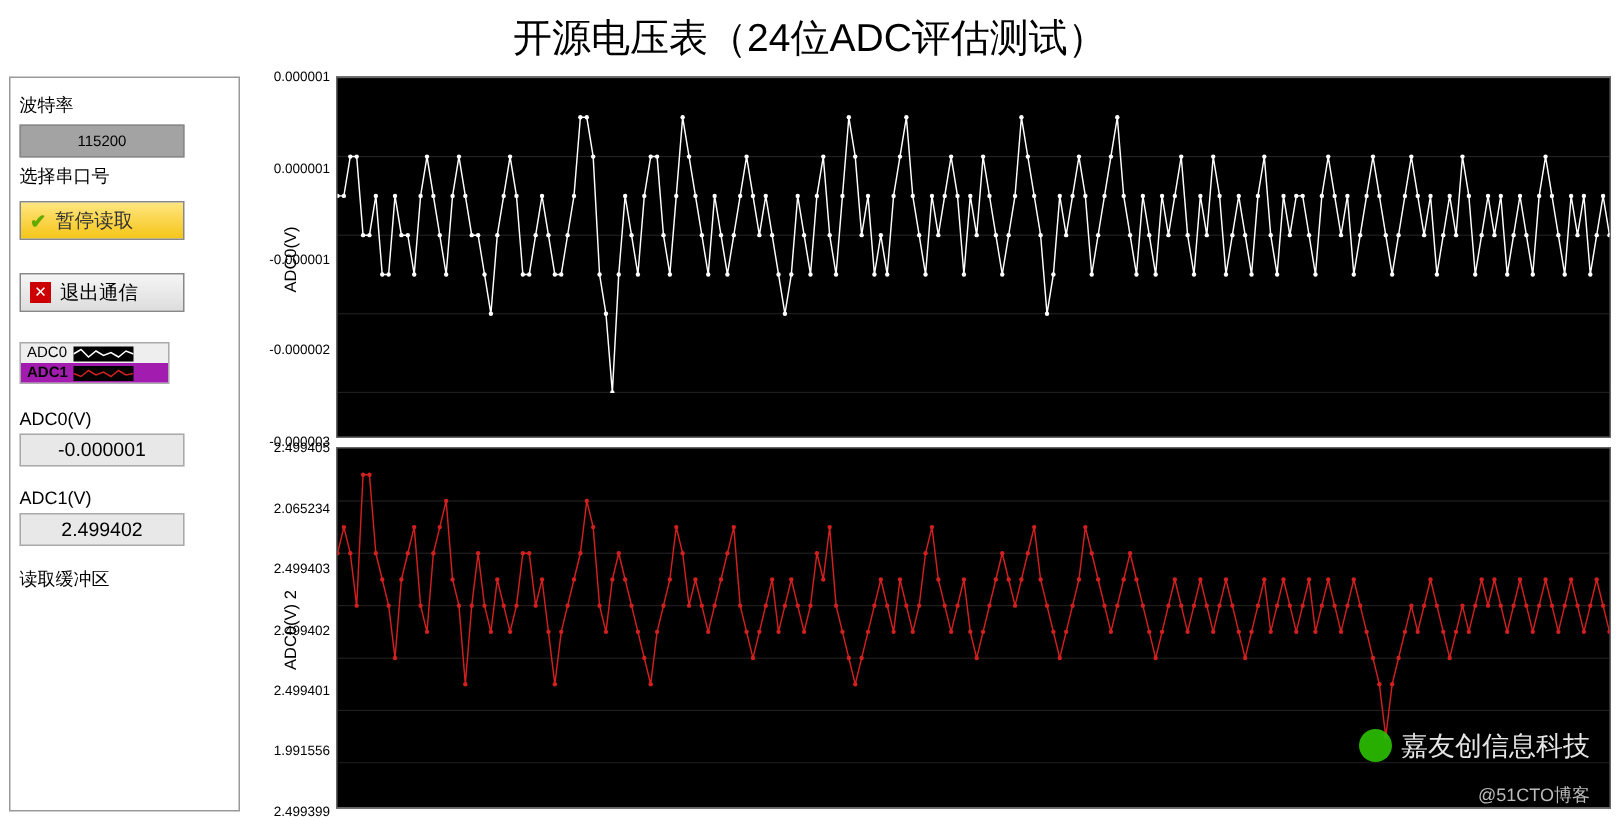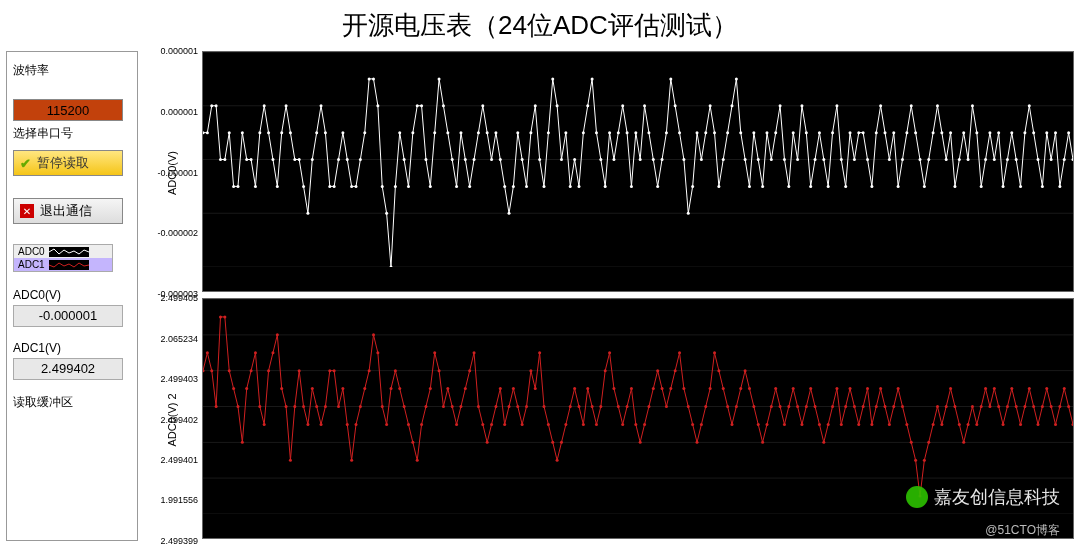--- a/index.html
+++ b/index.html
@@ -1,29 +1,29 @@
 <!DOCTYPE html>
 <html><head>
 <meta charset="utf-8">
 <style>
 * { box-sizing: border-box; margin: 0; padding: 0; }
 body { font-family: "Microsoft YaHei", sans-serif; background: #fff; width: 1080px; height: 545px; overflow: hidden; position: relative; }
 .title { text-align: center; font-size: 26px; font-weight: 500; padding: 8px 0; }
 .main { display: flex; height: 490px; }
-.sidebar { width: 132px; border: 1px solid #999; margin-left: 6px; padding: 6px; font-size: 12px; }
+.sidebar { width: 154px; border: 1px solid #999; margin-left: 6px; padding: 6px; font-size: 12px; }
 .label { font-size: 12px; margin-top: 4px; }
-.input { width: 110px; height: 22px; border: 1px solid #888; font-size: 13px; text-align: center; background: #c2410c; margin-top: 20px; }
+.input { width: 110px; height: 22px; border: 1px solid #888; font-size: 10px; text-align: center; background: #a3a3a3; margin-top: 4px; }
 .btn { width: 110px; height: 26px; margin-top: 8px; border: 1px solid #888; font-size: 13px; display: flex; align-items: center; padding-left: 6px; gap: 6px; cursor: pointer; }
 .btn-yellow { background: linear-gradient(#ffe680,#f5c518); color: #333; }
 .btn-gray { background: linear-gradient(#f5f5f5,#ddd); }
 .icon-check { color: #6a0; font-weight: bold; }
 .icon-x { background: #c00; color: #fff; width: 14px; height: 14px; font-size: 10px; display: inline-flex; align-items: center; justify-content: center; }
 .legend-box { margin-top: 20px; border: 1px solid #aaa; background: #eee; width: 100px; font-size: 10px; }
 .legend-row { display: flex; align-items: center; padding: 1px 4px; gap: 4px; }
-.legend-row.sel { background: #c4b5fd; }
+.legend-row.sel { background: #a21caf; font-weight: bold; }
 .legend-sample { width: 40px; height: 10px; background: #000; position: relative; }
 .readout-val { background: #e8e8e8; border: 1px solid #aaa; width: 110px; height: 22px; font-size: 13px; text-align: center; line-height: 20px; margin-top: 3px; }
 .buffer { background: #e8e8e8; border: 1px solid #aaa; width: 124px; height: 52px; font-size: 9px; padding: 4px; margin-top: 3px; line-height: 1.3; word-break: break-all; }
 .charts { flex: 1; margin-left: 10px; margin-right: 6px; display: flex; flex-direction: column; }
 .chart { flex: 1; position: relative; background: #000; border: 1px solid #666; margin-bottom: 2px; }
 .ylabel { position: absolute; left: -30px; top: 50%; transform: translate(-50%,-50%) rotate(-90deg); font-size: 11px; white-space: nowrap; color:#000; }
 .yticks { position: absolute; left: -52px; top: 0; height: 100%; width: 50px; }
 .ytick { position: absolute; right: 2px; font-size: 9px; transform: translateY(-50%); color:#000; }
 .xticks { position: absolute; bottom: -15px; left: 0; right: 0; font-size: 9px; }
 .xlabel { text-align: center; font-size: 11px; margin-top: 2px; }

